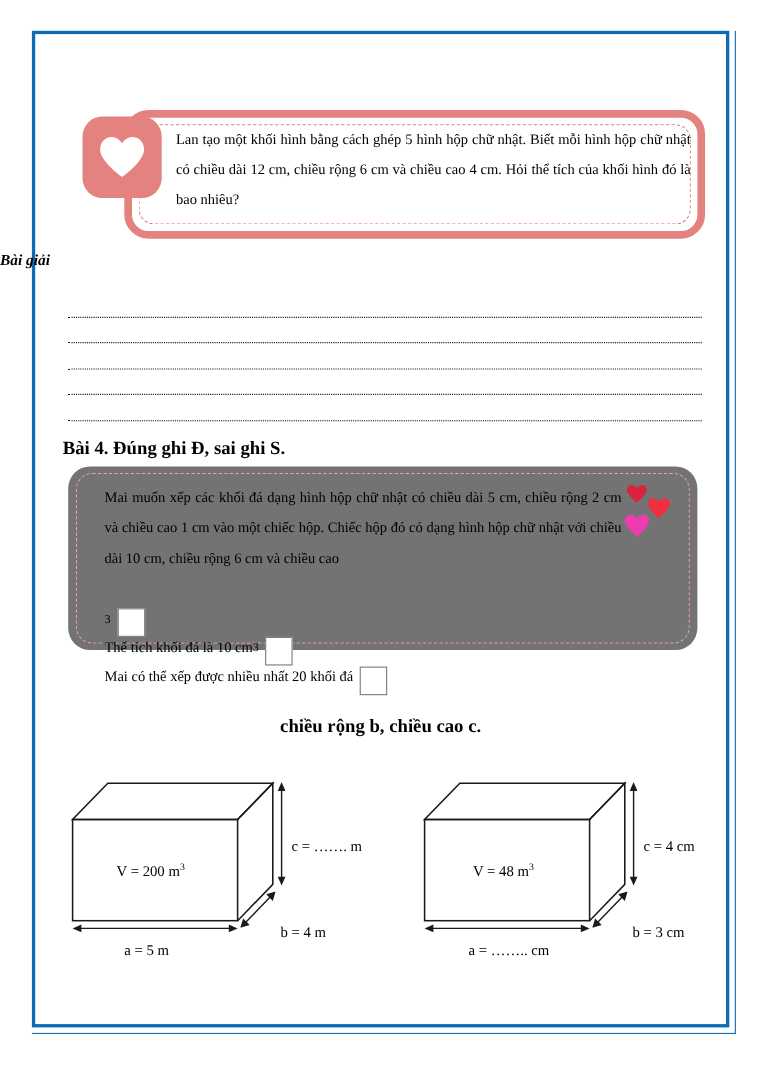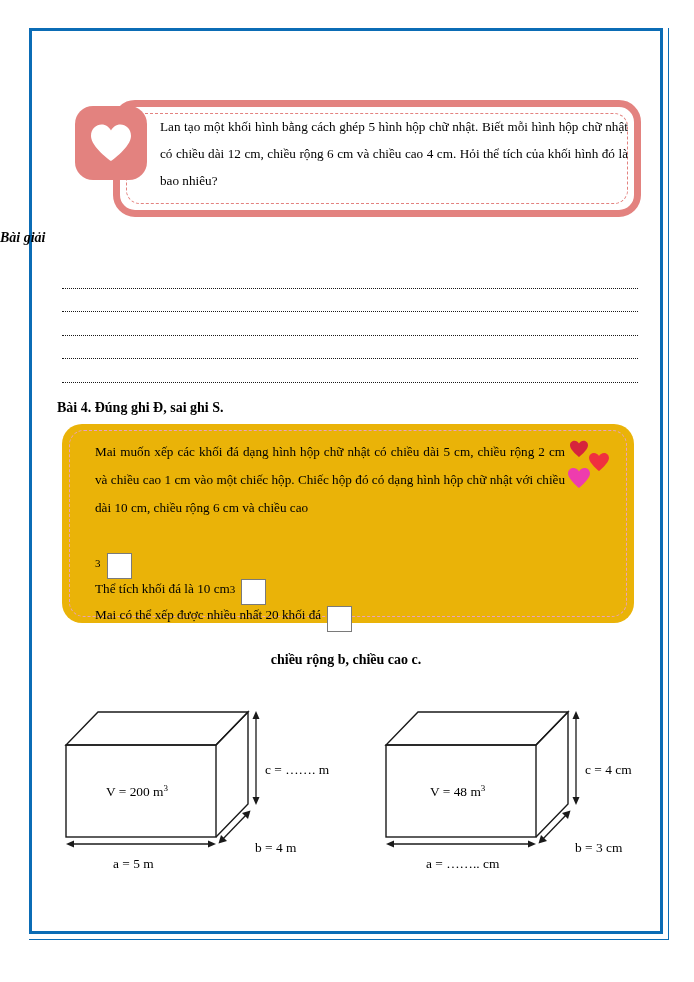--- a/index.html
+++ b/index.html
@@ -118,37 +118,37 @@
   .dot-line {
     height: 22.5px;
     border-bottom: 1.6px dotted #1a1a1a;
     width: 100%;
   }
 
   
   .heading {
     position: absolute;
     font-weight: bold;
-    font-size: 14px;
+    font-size: 17px;
     line-height: 23px;
   }
   #bai4-heading { left: 57px; top: 396px; width: 560px; }
   #bai5-heading {
     left: 57px; top: 648px; width: 578px;
     text-align: justify; text-justify: inter-word;
   }
   #bai5-heading .l2 { text-align: center; }
 
   .pink-card {
     position: absolute;
     left: 62px;
     top: 424px;
     width: 572px;
-    height: 199px;
-    background: #eab308;
+    height: 167px;
+    background: #737373;
     border-radius: 20px;
     box-sizing: border-box;
   }
   .pink-card-dash {
     position: absolute;
     left: 7px; top: 6px; right: 7px; bottom: 6px;
     border: 1.6px dashed #e9a0c0;
     border-radius: 15px;
     box-sizing: border-box;
   }

